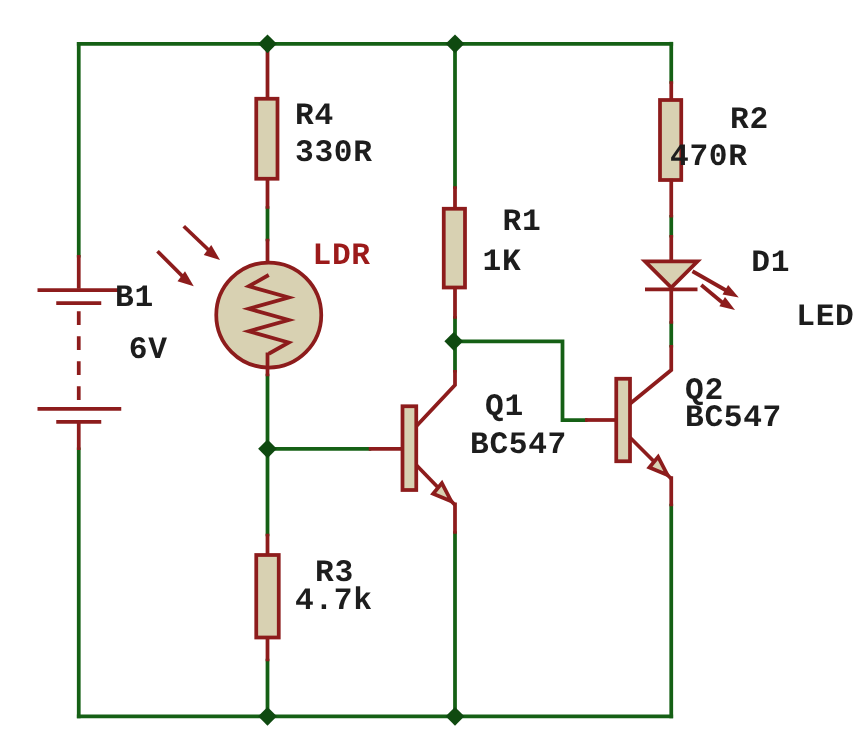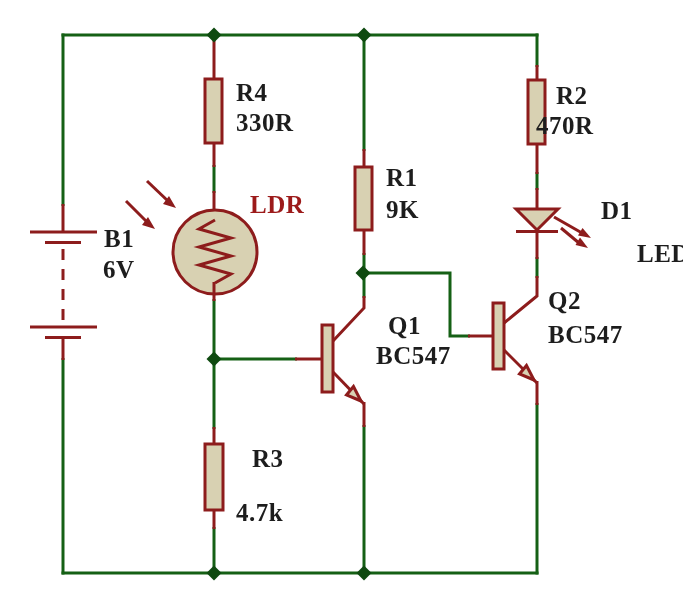--- a/index.html
+++ b/index.html
@@ -1,21 +1,21 @@
 <!DOCTYPE html>
 <html style="--wire: #156015; --component: #8d1c1c; --component-fill: #d8d1b2; --junction: #0f4a10; --label-text: #1d1d1d; --ldr-label: #9c1a1a; --background: #ffffff;"><head>
 <meta charset="utf-8">
 <style>
   :root{
     --wire:#156015; --component:#8d1c1c; --component-fill:#d8d1b2;
     --junction:#0f4a10; --label-text:#1d1d1d; --ldr-label:#9c1a1a; --background:#ffffff;
   }
   html,body{margin:0;padding:0;background:var(--background);}
   .canvas{position:relative;width:683px;height:589px;background:var(--background);
-          font-family:Liberation Serif, serif;overflow:hidden;}
+          font-family:Liberation Mono, monospace;overflow:hidden;}
   svg{position:absolute;left:0;top:0;}
   .w{stroke:var(--wire);stroke-width:3;fill:none;}
   .c{stroke:var(--component);stroke-width:3;fill:none;}
   .body{fill:var(--component-fill);stroke:var(--component);stroke-width:3;}
   .head{fill:var(--component);stroke:none;}
   .dot{fill:var(--junction);stroke:none;}
   .lbl{position:absolute;font-size:25px;font-weight:bold;line-height:1;
        color:var(--label-text);white-space:nowrap;letter-spacing:0.5px;}
   .lbl.red{color:var(--ldr-label);}
 </style>
@@ -125,36 +125,36 @@
       <polygon class="dot" points="363,265.5 370.5,273 363,280.5 355.5,273"></polygon>
       <polygon class="dot" points="214,351.5 221.5,359 214,366.5 206.5,359"></polygon>
       <polygon class="dot" points="214,565.5 221.5,573 214,580.5 206.5,573"></polygon>
       <polygon class="dot" points="364,565.5 371.5,573 364,580.5 356.5,573"></polygon>
     </g>
   </svg>
 
   <div class="lbl" style="left:236px;top:80px">R4</div>
   <div class="lbl" style="left:236px;top:110px">330R</div>
 
-  <div class="lbl" style="left:386px;top:165px">R1</div>
-  <div class="lbl" style="left:386px;top:197px">9K</div>
+  <div class="lbl" style="left:402px;top:165px">R1</div>
+  <div class="lbl" style="left:386px;top:197px">1K</div>
 
-  <div class="lbl" style="left:556px;top:83px">R2</div>
+  <div class="lbl" style="left:584px;top:83px">R2</div>
   <div class="lbl" style="left:536px;top:113px">470R</div>
 
   <div class="lbl" style="left:252px;top:446px">R3</div>
-  <div class="lbl" style="left:236px;top:500px">4.7k</div>
+  <div class="lbl" style="left:236px;top:468px">4.7k</div>
 
   <div class="lbl red" style="left:250px;top:192px">LDR</div>
 
-  <div class="lbl" style="left:104px;top:226px">B1</div>
-  <div class="lbl" style="left:103px;top:257px">6V</div>
+  <div class="lbl" style="left:92px;top:226px">B1</div>
+  <div class="lbl" style="left:103px;top:267px">6V</div>
 
   <div class="lbl" style="left:388px;top:313px">Q1</div>
   <div class="lbl" style="left:376px;top:343px">BC547</div>
 
-  <div class="lbl" style="left:548px;top:288px">Q2</div>
+  <div class="lbl" style="left:548px;top:300px">Q2</div>
   <div class="lbl" style="left:548px;top:322px">BC547</div>
 
   <div class="lbl" style="left:601px;top:198px">D1</div>
   <div class="lbl" style="left:637px;top:241px">LED</div>
 
 </div>
 
 </body></html>

